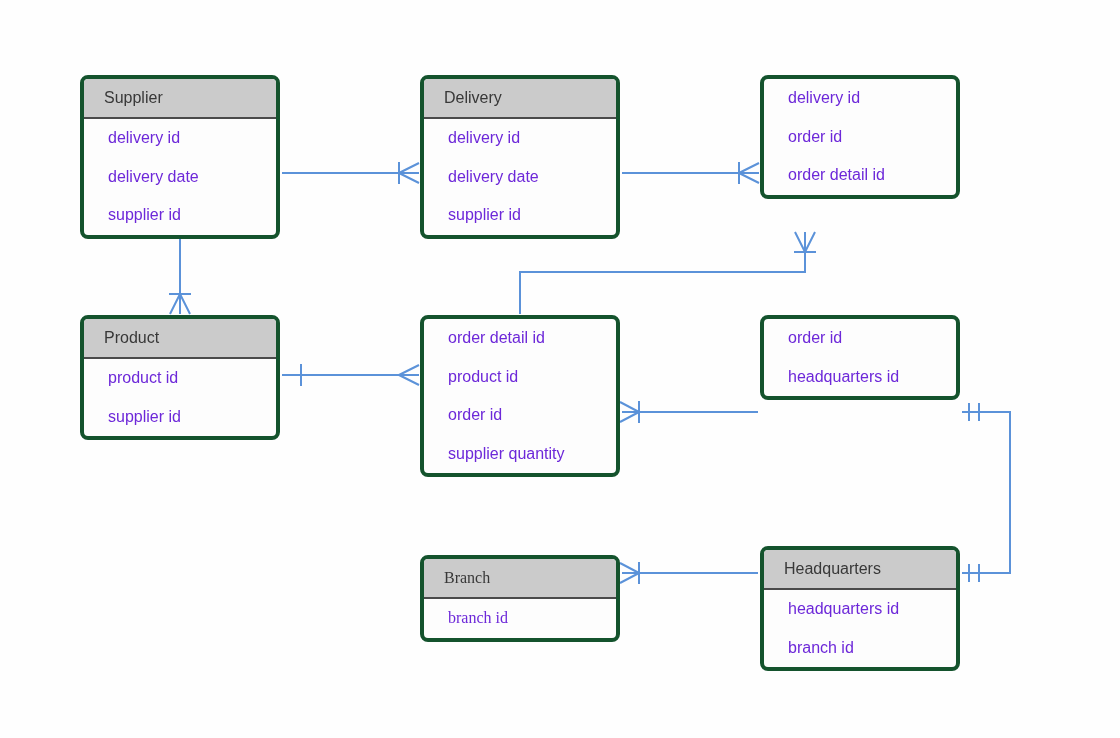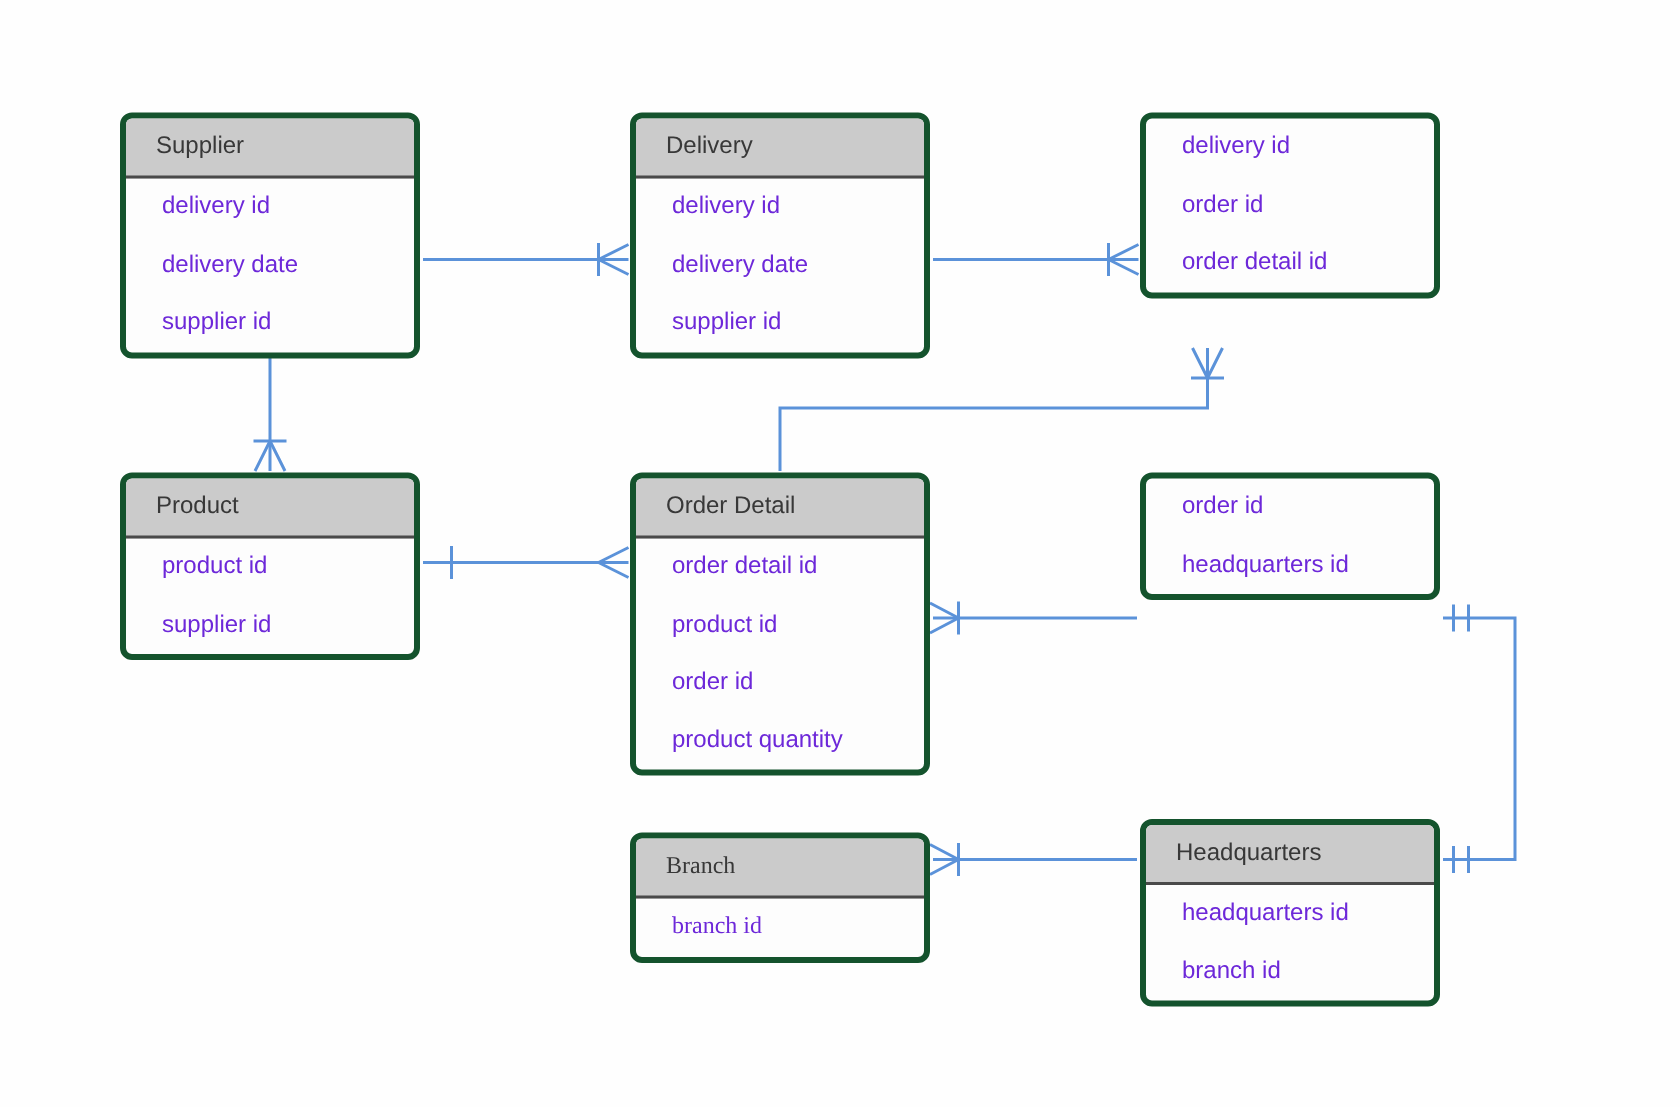--- a/index.html
+++ b/index.html
@@ -128,27 +128,24 @@
 
   <div class="entity" style="left:80px; top:315px;">
     <div class="entity-header">
       <span>Product</span>
     </div>
     <div class="entity-row">product id</div>
     <div class="entity-row">supplier id</div>
   </div>
 
   <div class="entity" style="left:420px; top:315px;">
-    <div class="entity-header">
-      <span>Order Detail</span>
-    </div>
     <div class="entity-row">order detail id</div>
     <div class="entity-row">product id</div>
     <div class="entity-row">order id</div>
-    <div class="entity-row">product quantity</div>
+    <div class="entity-row">supplier quantity</div>
   </div>
 
   <div class="entity" style="left:760px; top:315px;">
     <div class="entity-row">order id</div>
     <div class="entity-row">headquarters id</div>
   </div>
 
   <div class="entity" style="left:420px; top:555px;font-family:Liberation Serif, serif;">
     <div class="entity-header">
       <span>Branch</span>

